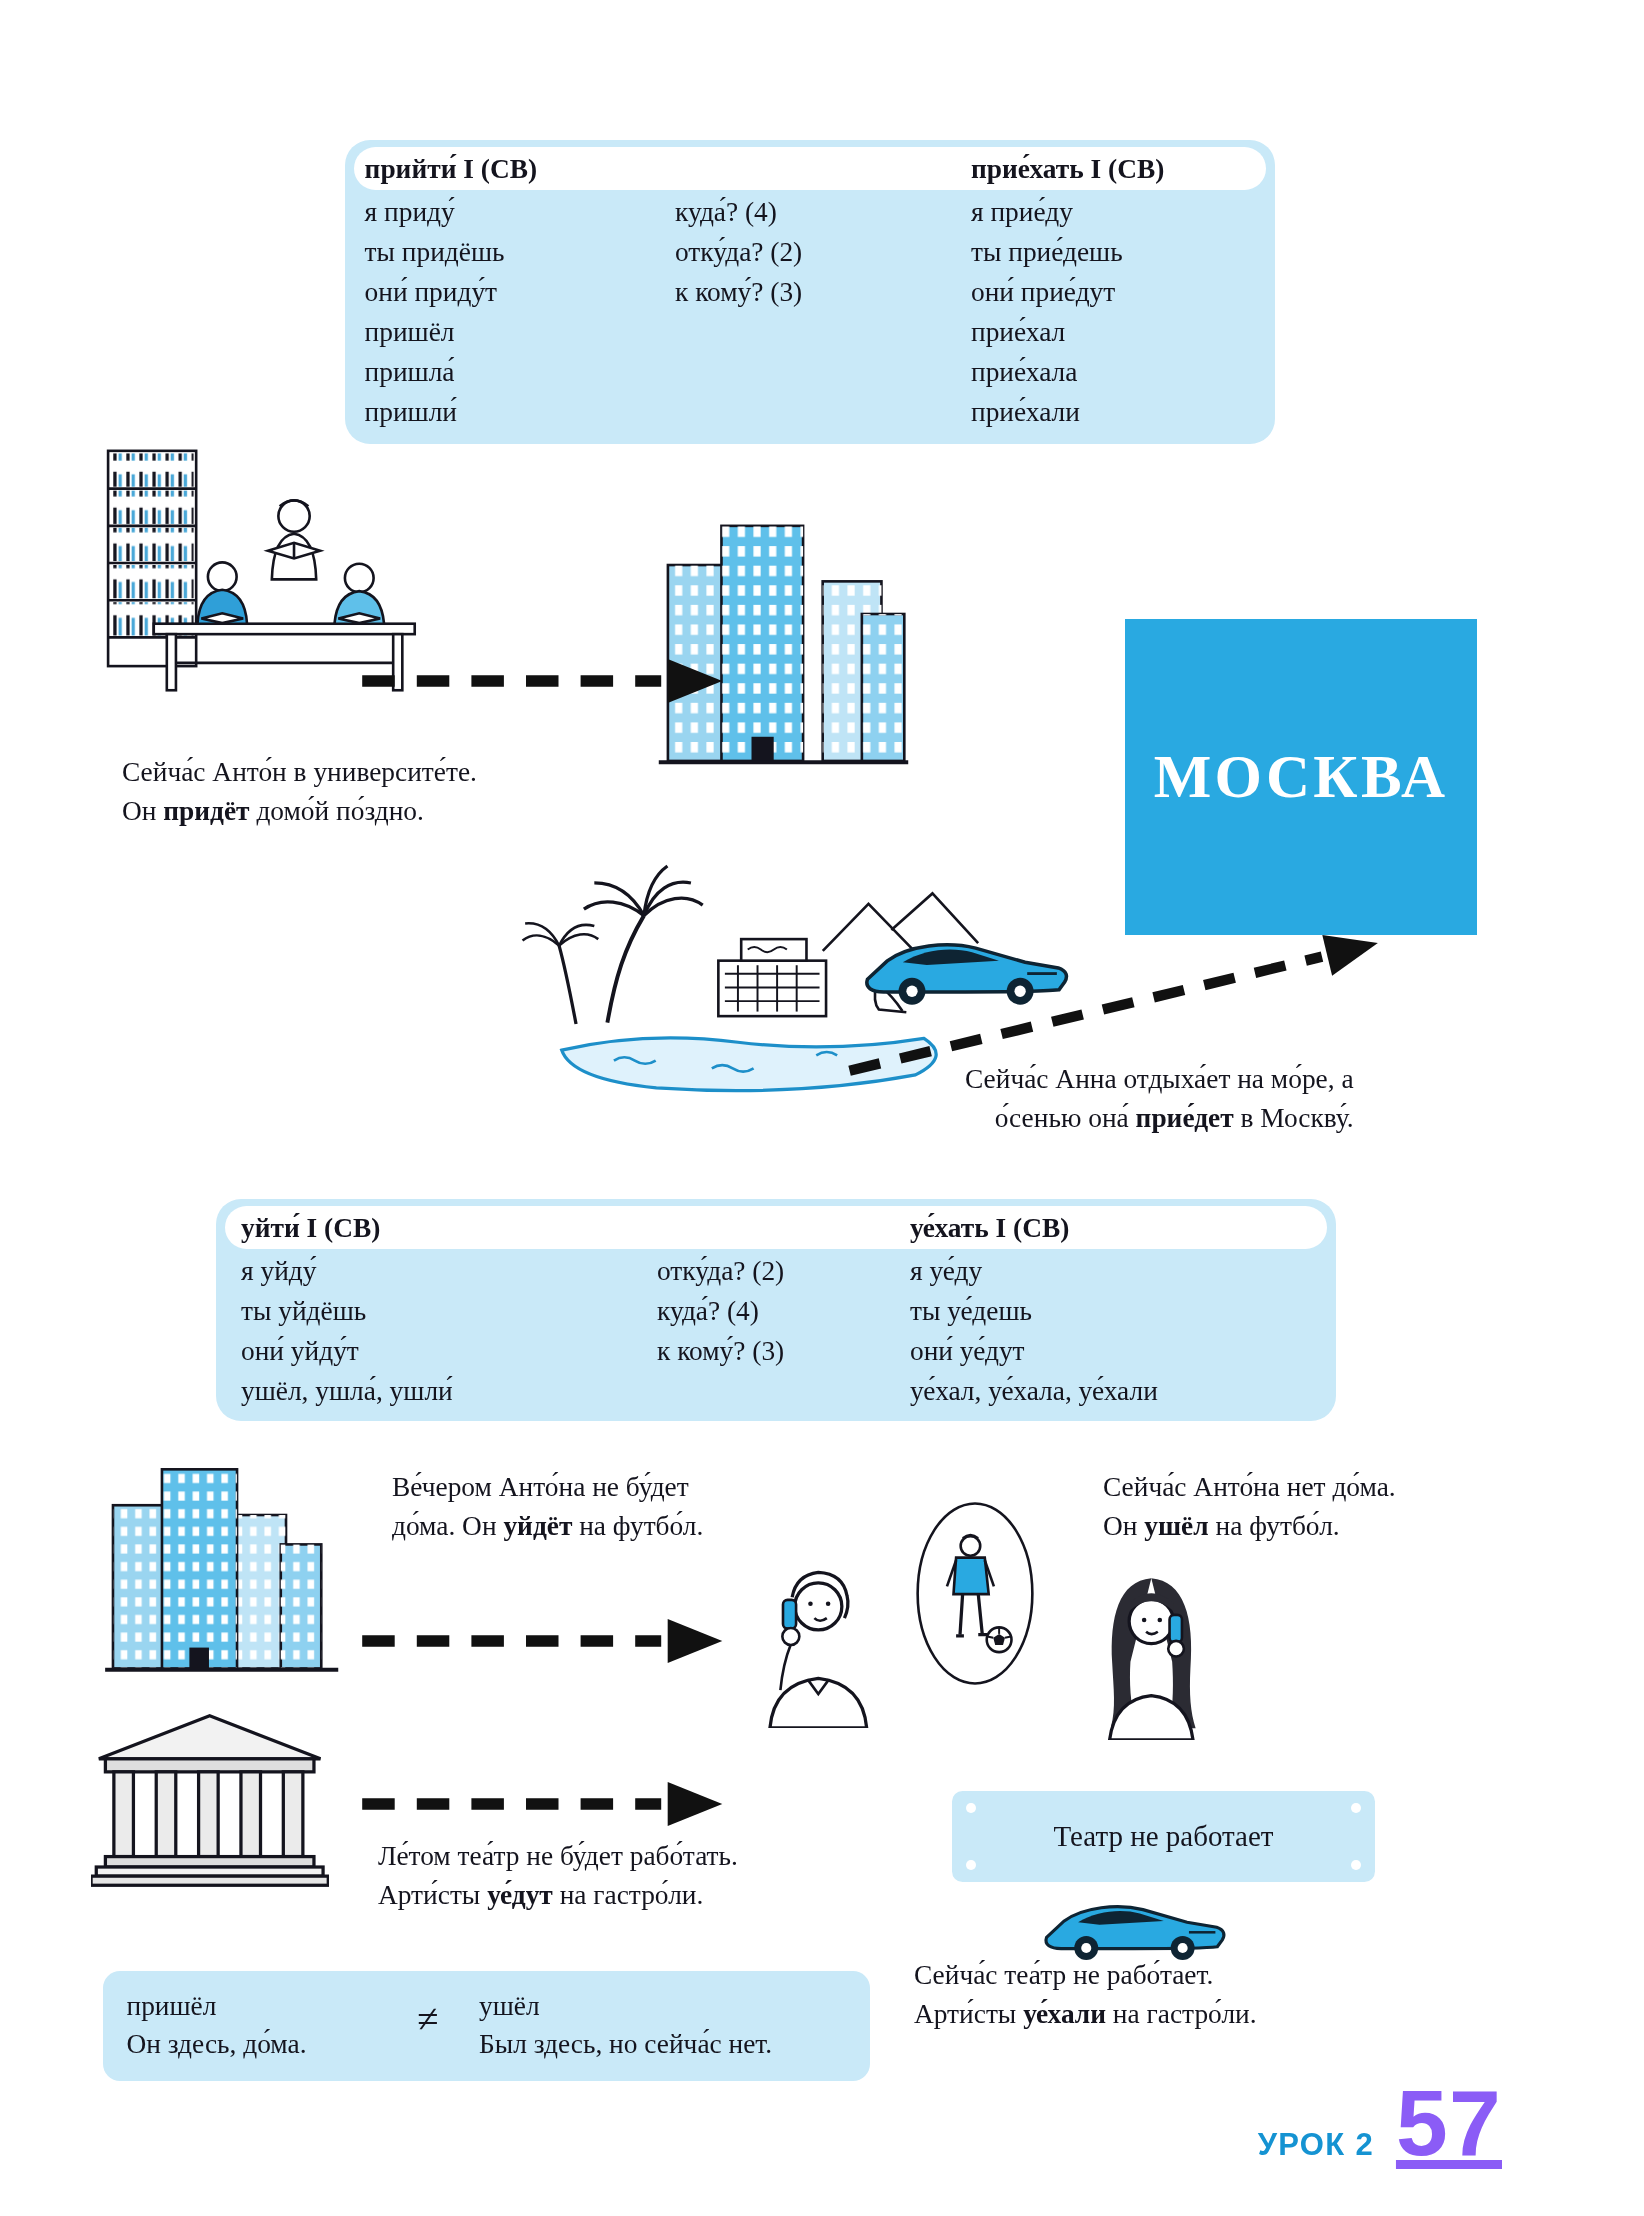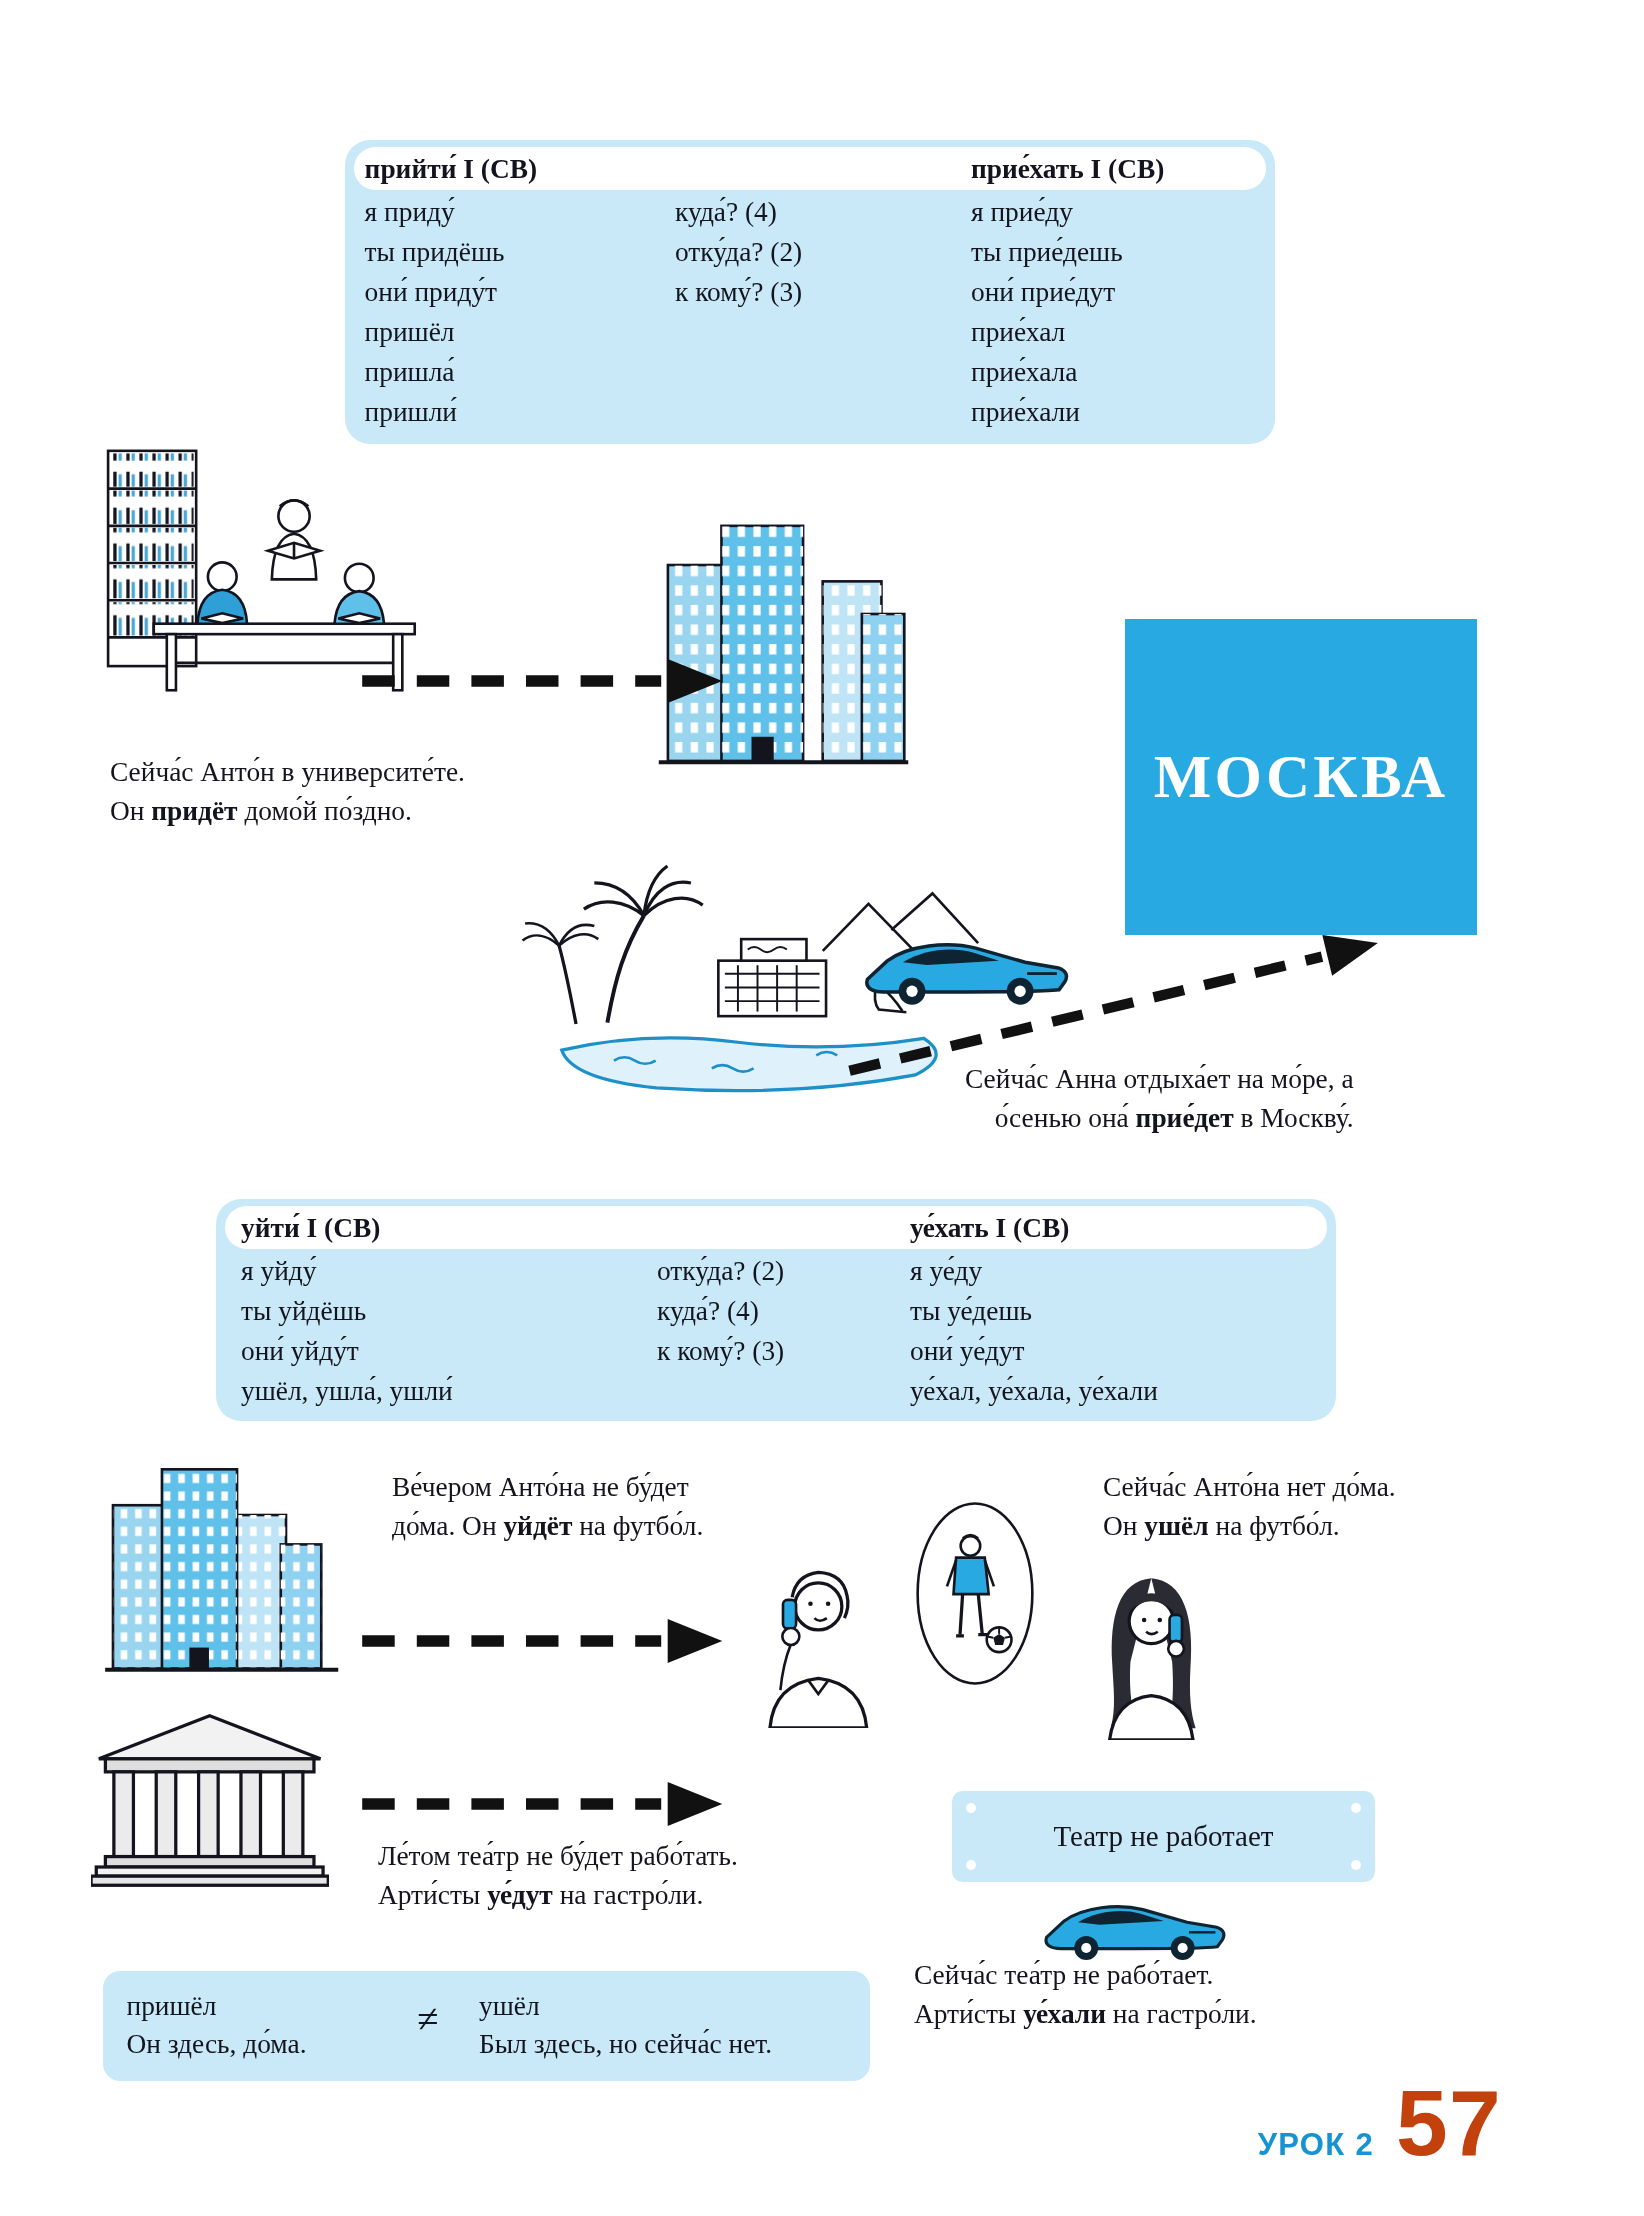--- a/index.html
+++ b/index.html
@@ -29,21 +29,21 @@
   .corner-dot { position:absolute; width:9.8px; height:9.8px; border-radius:50%; background:#ffffff; }
 
   .compare { position:absolute; left:103px; top:1971px; width:767px; height:110px;
              background:var(--panel-blue,#c9e9f8); border-radius:17px; font-size:27.4px; line-height:38px; }
   .compare .blk { position:absolute; top:15.7px; white-space:nowrap; }
   .compare .neq { position:absolute; left:314px; top:29px; font-size:39px; }
 
   .footer { position:absolute; right:142px; top:2077px; display:flex; align-items:baseline; gap:22px;
             font-family:"Liberation Sans","DejaVu Sans",sans-serif; font-weight:bold; }
   .lesson { color:var(--lesson-blue,#1593d2); font-size:31px; letter-spacing:1.3px; }
-  .pagenum { color:#c2410c; font-size:93px; letter-spacing:1.3px; line-height:1; }
+  .pagenum { color:#8b5cf6; font-size:93px; letter-spacing:1.3px; line-height:1;text-decoration:underline; }
 </style>
 </head>
 <body>
 
 <div class="page">
 
   <div class="panel" style="left:345px; top:140px; width:930px; height:304px;">
     <div class="vtable-band"></div>
     <div class="vtable-col" style="left:19.6px;">
       <div class="vtable-header">прийти́ I (СВ)</div>
@@ -139,21 +139,21 @@
     </g>
   </svg>
 
   <svg class="illus" style="left:356px; top:655px; width:379px; height:52px;" viewBox="0 0 580 80">
     <line x1="8" y1="40" x2="468" y2="40" stroke="#111111" stroke-width="18" stroke-dasharray="50 34"></line>
     <g transform="translate(478,40)">
         <polygon points="0,-34 84,0 0,34" fill="#111111"></polygon>
       </g>
   </svg>
 
-  <div class="caption" style="left:110px; top:753px;">
+  <div class="caption" style="left:122px; top:753px;">
     <div class="cline">Сейча́с Анто́н в университе́те.</div>
     <div class="cline"><span>Он </span><b>придёт</b><span> домо́й по́здно.</span></div>
   </div>
 
   <div class="moscow">
     <div class="moscow-text">МОСКВА</div>
   </div>
 
   <svg class="illus" style="left:516px; top:794px; width:594px; height:317px;" viewBox="0 0 910 485">
     <g stroke="#14141e" stroke-width="4" fill="none">

